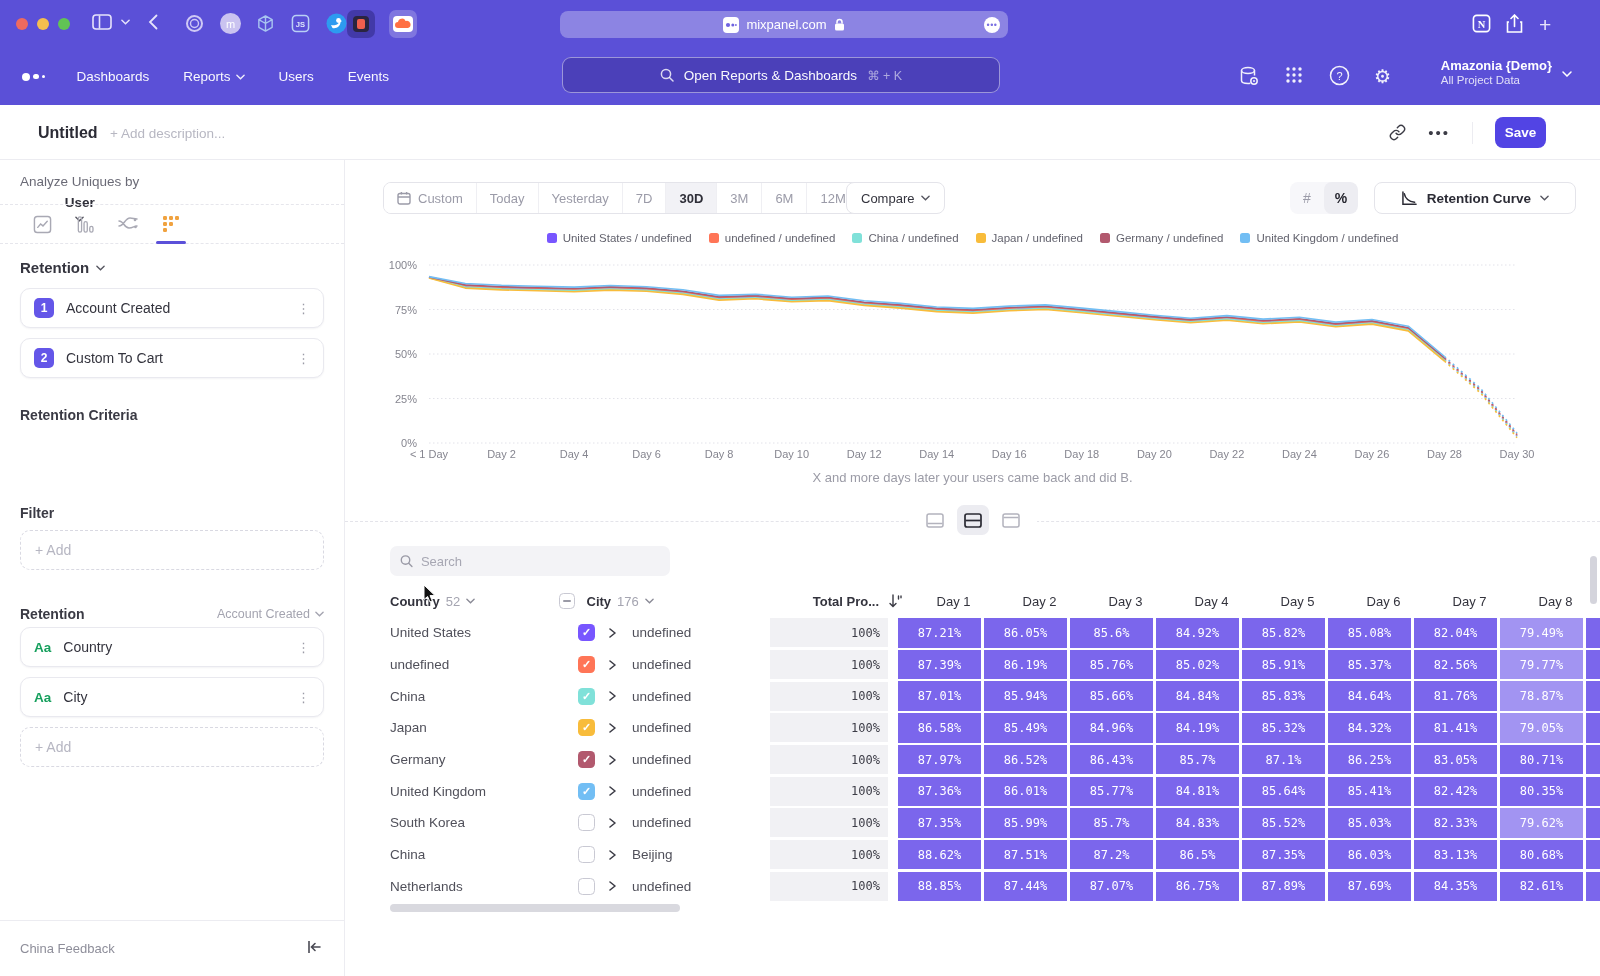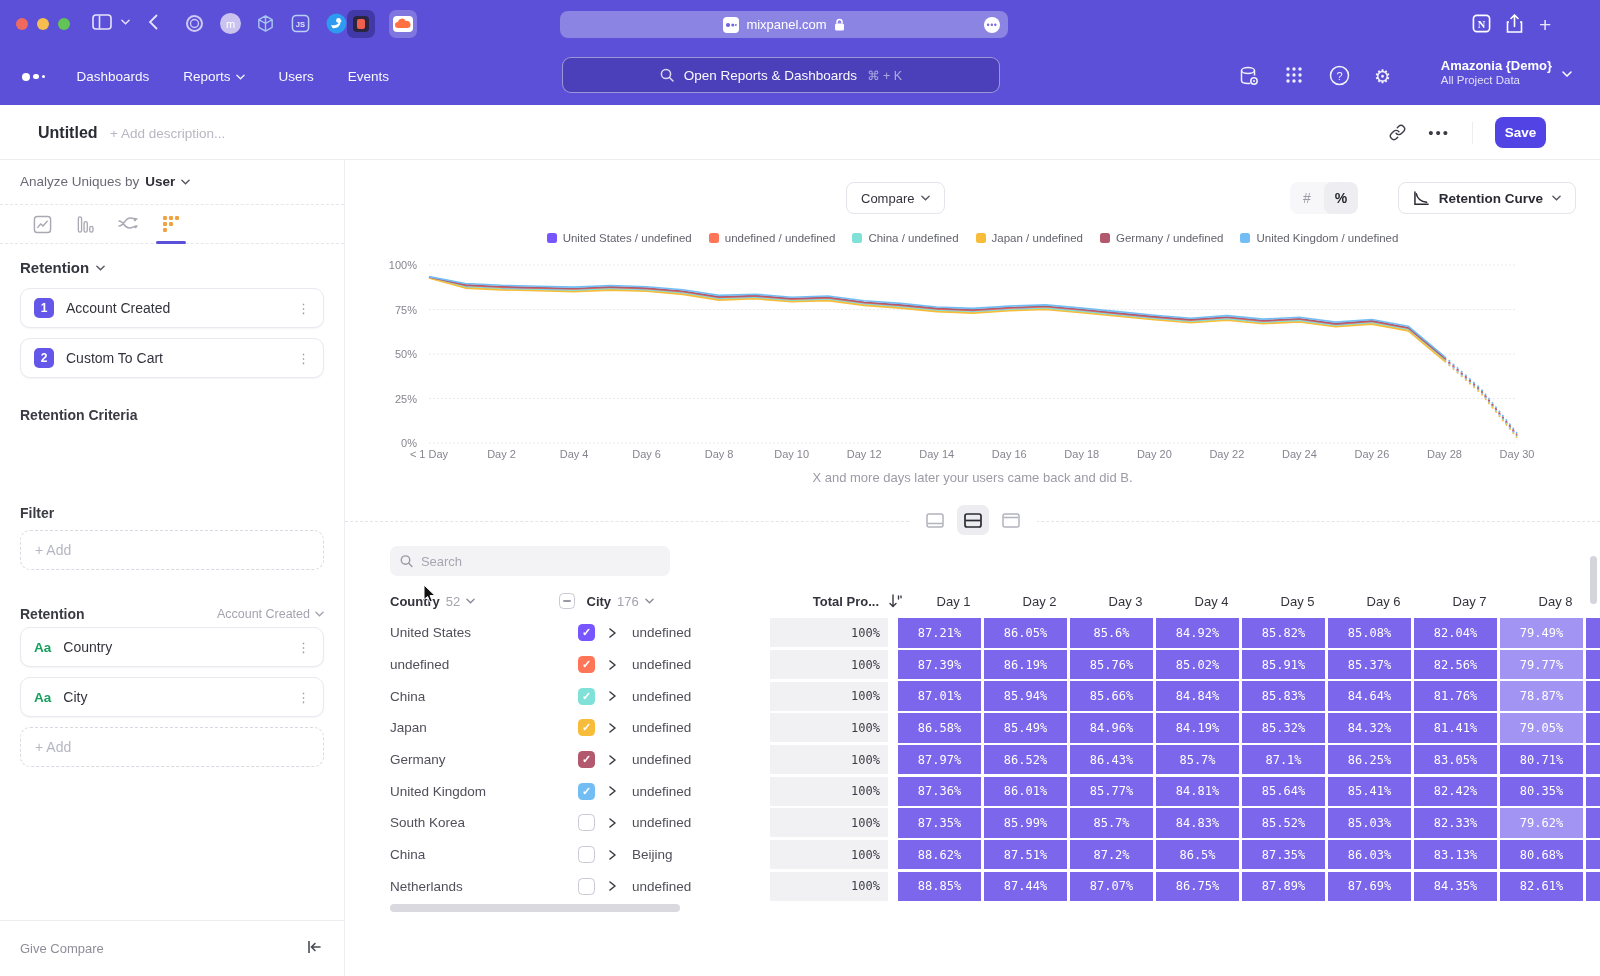--- a/index.html
+++ b/index.html
@@ -34,21 +34,21 @@
   #title-row { position:absolute; top:105px; left:0; width:1600px; height:55px; background:#fff; border-bottom:1px solid #ececf1; }
   #report-title { position:absolute; left:38px; top:19px; font-size:16px; font-weight:700; color:#2b2b35; }
   #report-desc { position:absolute; left:110px; top:21px; font-size:13.5px; color:#b7b7c2; }
   #title-actions { position:absolute; right:54px; top:12px; display:flex; align-items:center; gap:22px; }
   #save-btn { background:#5244e4; color:#fff; border:none; border-radius:8px; width:51px; height:31px; font-size:13.5px; font-weight:600; font-family:inherit; }
   .icon-btn { color:#3c3c46; background:none; border:none; display:flex; align-items:center; }
   .title-sep { width:1px; height:22px; background:#ececf1; }
 
   
   #sidebar { position:absolute; top:160px; left:0; width:345px; height:816px; background:#fff; border-right:1px solid #ececf1; }
-  #analyze-row { position:absolute; top:14px; left:20px; font-size:13.5px; color:#6a6a76; display:flex; gap:6px; align-items:center; }
+  #analyze-row { position:absolute; top:14px; left:20px; font-size:13.5px; color:#6a6a76; display:flex; gap:6px; align-items:center;flex-direction:column; }
   #analyze-row b { color:#2e2e38; font-weight:600; }
   #tabs-row { position:absolute; top:44px; left:0; width:100%; height:40px; border-top:1px dashed #e6e6ec; border-bottom:1px dashed #e6e6ec; display:flex; align-items:center; padding-left:24px; gap:7px; }
   .tab-ic { width:36px; height:30px; display:flex; align-items:center; justify-content:center; color:#a9a9b4; position:relative; }
   .tab-ic.active { color:#f0a23f; }
   .tab-underline { position:absolute; left:156px; top:81px; width:30px; height:3px; background:#5b50d9; border-radius:2px; }
   .section-head { font-weight:600; font-size:15px; color:#35353f; display:flex; align-items:center; gap:7px; }
   .card { position:absolute; left:20px; right:20px; height:40px; background:#fff; border:1px solid #e9e9ef; border-radius:10px;
     box-shadow:0 1px 2px rgba(25,25,60,.05); display:flex; align-items:center; padding:0 13px; gap:12px; }
   .step-badge { width:20px; height:20px; border-radius:5px; background:#6456e8; color:#fff; font-size:12px; font-weight:700; display:flex; align-items:center; justify-content:center; }
   .card-label { font-size:14px; color:#33333d; flex:1; }
@@ -69,21 +69,21 @@
   #range-group { position:absolute; left:0; top:0; display:flex; border:1px solid #e4e4ea; border-radius:8px; overflow:hidden; background:#fff; }
   .range-btn { height:30px; padding:0 13px; display:flex; align-items:center; gap:7px; font-size:13px; color:#9b9ba8;
     background:#fff; border:none; border-left:1px solid #efeff3; font-family:inherit; }
   .range-btn:first-child { border-left:none; }
   .range-btn.selected { background:#f2f2f6; color:#2e2e38; font-weight:700; }
   #compare-btn { position:absolute; left:463px; top:0; height:32px; padding:0 14px; border:1px solid #e4e4ea; border-radius:8px;
     background:#fff; font-size:13px; color:#33333d; display:flex; align-items:center; gap:7px; font-family:inherit; }
   #units-group { position:absolute; right:218px; top:0; display:flex; border-radius:8px; overflow:hidden; background:#f7f7fa; }
   .unit-btn { width:34px; height:32px; border:none; background:transparent; font-size:14px; color:#9b9ba8; font-family:inherit; }
   .unit-btn.selected { background:#ededf2; color:#25252e; font-weight:600; border-radius:8px; }
-  #charttype-btn { position:absolute; right:0; top:0; height:32px; padding:0 14px; border:1px solid #e4e4ea; border-radius:8px;
+  #charttype-btn { position:absolute; right:0; top:0; height:32px; padding:0 26px; border:1px solid #e4e4ea; border-radius:8px;
     background:#fff; font-size:13.5px; font-weight:600; color:#2b2b35; display:flex; align-items:center; gap:9px; font-family:inherit; }
 
   #legend { position:absolute; top:72px; left:0; width:100%; display:flex; justify-content:center; gap:17px; }
   .legend-item { display:flex; align-items:center; gap:6px; font-size:11.5px; color:#63636e; }
   .legend-swatch { width:10px; height:10px; border-radius:2.5px; }
 
   #chart-wrap { position:absolute; top:95px; left:78px; width:1100px; height:200px; }
   .y-lab { position:absolute; left:-46px; width:40px; text-align:right; font-size:11px; color:#85858f; }
   .x-lab { position:absolute; top:288px; transform:translateX(-50%); font-size:11px; color:#85858f; white-space:nowrap; }
   #chart-caption { position:absolute; top:310px; left:0; width:100%; text-align:center; font-size:13px; color:#9b9ba6; }
@@ -403,33 +403,48 @@
      <span class="aa">Aa</span>
      <span class="card-label">City</span>
      <span class="kebab">⋮</span>
    </div>
     </div>
   <div class="dashed-card" style="top:567px;">
     <span>+ Add</span>
   </div>
 
   <div id="sidebar-footer">
-    <span id="feedback">Give Compare</span>
+    <span id="feedback">China Feedback</span>
     <span id="collapse">
       <svg width="16" height="16" viewBox="0 0 16 16">
           <line x1="3" y1="2" x2="3" y2="14" stroke="currentColor" stroke-width="1.6"></line>
           <path d="M14 8H6M9 4.5L5.5 8 9 11.5" fill="none" stroke="currentColor" stroke-width="1.6" stroke-linecap="round"></path>
         </svg>
     </span>
   </div>
 </div>
 
 <div id="main">
 
   <div id="toolbar">
+    <div id="range-group">
+        <button class="range-btn"><svg width="14" height="14" viewBox="0 0 14 14">
+            <rect x="1" y="2.5" width="12" height="10.5" rx="2" fill="none" stroke="currentColor" stroke-width="1.4"></rect>
+            <line x1="1" y1="6" x2="13" y2="6" stroke="currentColor" stroke-width="1.4"></line>
+            <line x1="4.4" y1="1" x2="4.4" y2="3.5" stroke="currentColor" stroke-width="1.4"></line>
+            <line x1="9.6" y1="1" x2="9.6" y2="3.5" stroke="currentColor" stroke-width="1.4"></line>
+          </svg>Custom</button>
+        <button class="range-btn">Today</button>
+        <button class="range-btn">Yesterday</button>
+        <button class="range-btn">7D</button>
+        <button class="range-btn selected">30D</button>
+        <button class="range-btn">3M</button>
+        <button class="range-btn">6M</button>
+        <button class="range-btn">12M</button>
+      </div>
     <button id="compare-btn">
       <span>Compare</span>
       <svg width="9" height="6" viewBox="0 0 10 6">
           <path d="M1 1l4 4 4-4" fill="none" stroke="#55555f" stroke-width="1.5" stroke-linecap="round"></path>
         </svg>
     </button>
     <div id="units-group">
         <button class="unit-btn">#</button>
         <button class="unit-btn selected">%</button>
       </div>

